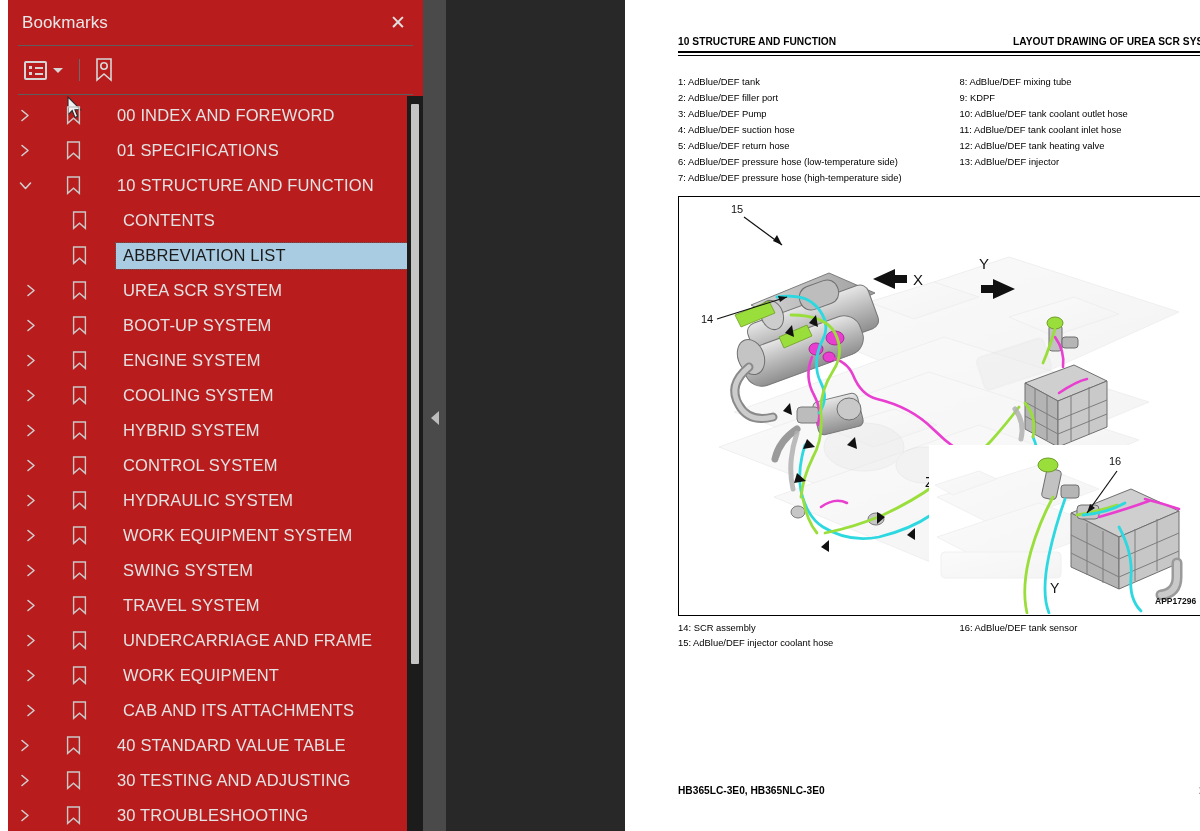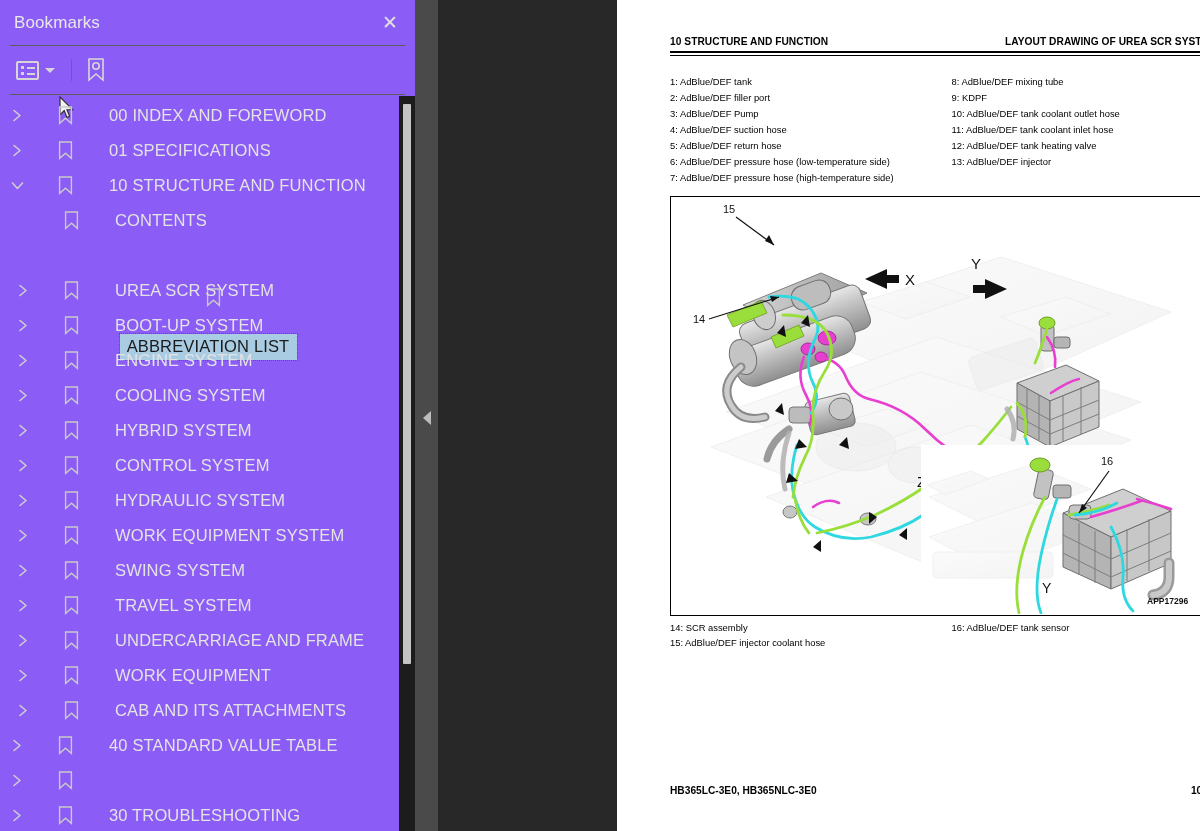--- a/index.html
+++ b/index.html
@@ -7,23 +7,24 @@
     width: 1200px; height: 831px;
     overflow: hidden;
     background: #ffffff;
     font-family: "Liberation Sans", sans-serif;
   }
   #app { position: relative; width: 1200px; height: 831px; display: flex; }
 
   
   #sidebar {
     width: 415px; height: 831px;
-    background: #8b5cf6;
+    background: #b91c1c;
     position: relative;
     flex: 0 0 415px;
+    margin-left: 8px;
   }
   #sb-header {
     height: 45px;
     display: flex; align-items: center;
     padding: 0 12px 0 14px;
     position: relative;
   }
   #sb-title {
     font-size: 17px;
     color: #e8e8e8;
@@ -114,21 +115,21 @@
   .row.selected .row-label {
     background: #a9cce3;
     color: #1b1b1b;
     outline: 1px dotted #5a5a5a;
     padding: 3px 8px 4px 7px;
     margin-left: 0;
     display: block;
     flex: 1;
     margin-right: 10px;
   }
-  .row.selected { background: transparent; flex-direction: column; }
+  .row.selected { background: transparent; }
 
   
   #sb-scrolltrack {
     position: absolute;
     left: 399px; top: 96px;
     width: 16px; bottom: 0;
     background: #1c1c1c;
   }
   #sb-scrollthumb {
     position: absolute;
@@ -503,20 +504,21 @@
           <span class="twisty">
             <svg width="11" height="13" viewBox="0 0 11 13">
               <path d="M2 1.5 L8 6.5 L2 11.5" fill="none" stroke="#cfcfcf" stroke-width="1.6" stroke-linecap="round" stroke-linejoin="round"></path>
             </svg>
           </span>
           <span class="bm-ico">
             <svg width="15" height="19" viewBox="0 0 15 19">
               <path d="M1.6 1 H13.4 V17.4 L7.5 12.3 L1.6 17.4 Z" fill="none" stroke="#c9c9c9" stroke-width="1.4"></path>
             </svg>
           </span>
+          <span class="row-label">30 TESTING AND ADJUSTING</span>
         </div>
         <div class="row lvl0">
           <span class="twisty">
             <svg width="11" height="13" viewBox="0 0 11 13">
               <path d="M2 1.5 L8 6.5 L2 11.5" fill="none" stroke="#cfcfcf" stroke-width="1.6" stroke-linecap="round" stroke-linejoin="round"></path>
             </svg>
           </span>
           <span class="bm-ico">
             <svg width="15" height="19" viewBox="0 0 15 19">
               <path d="M1.6 1 H13.4 V17.4 L7.5 12.3 L1.6 17.4 Z" fill="none" stroke="#c9c9c9" stroke-width="1.4"></path>

